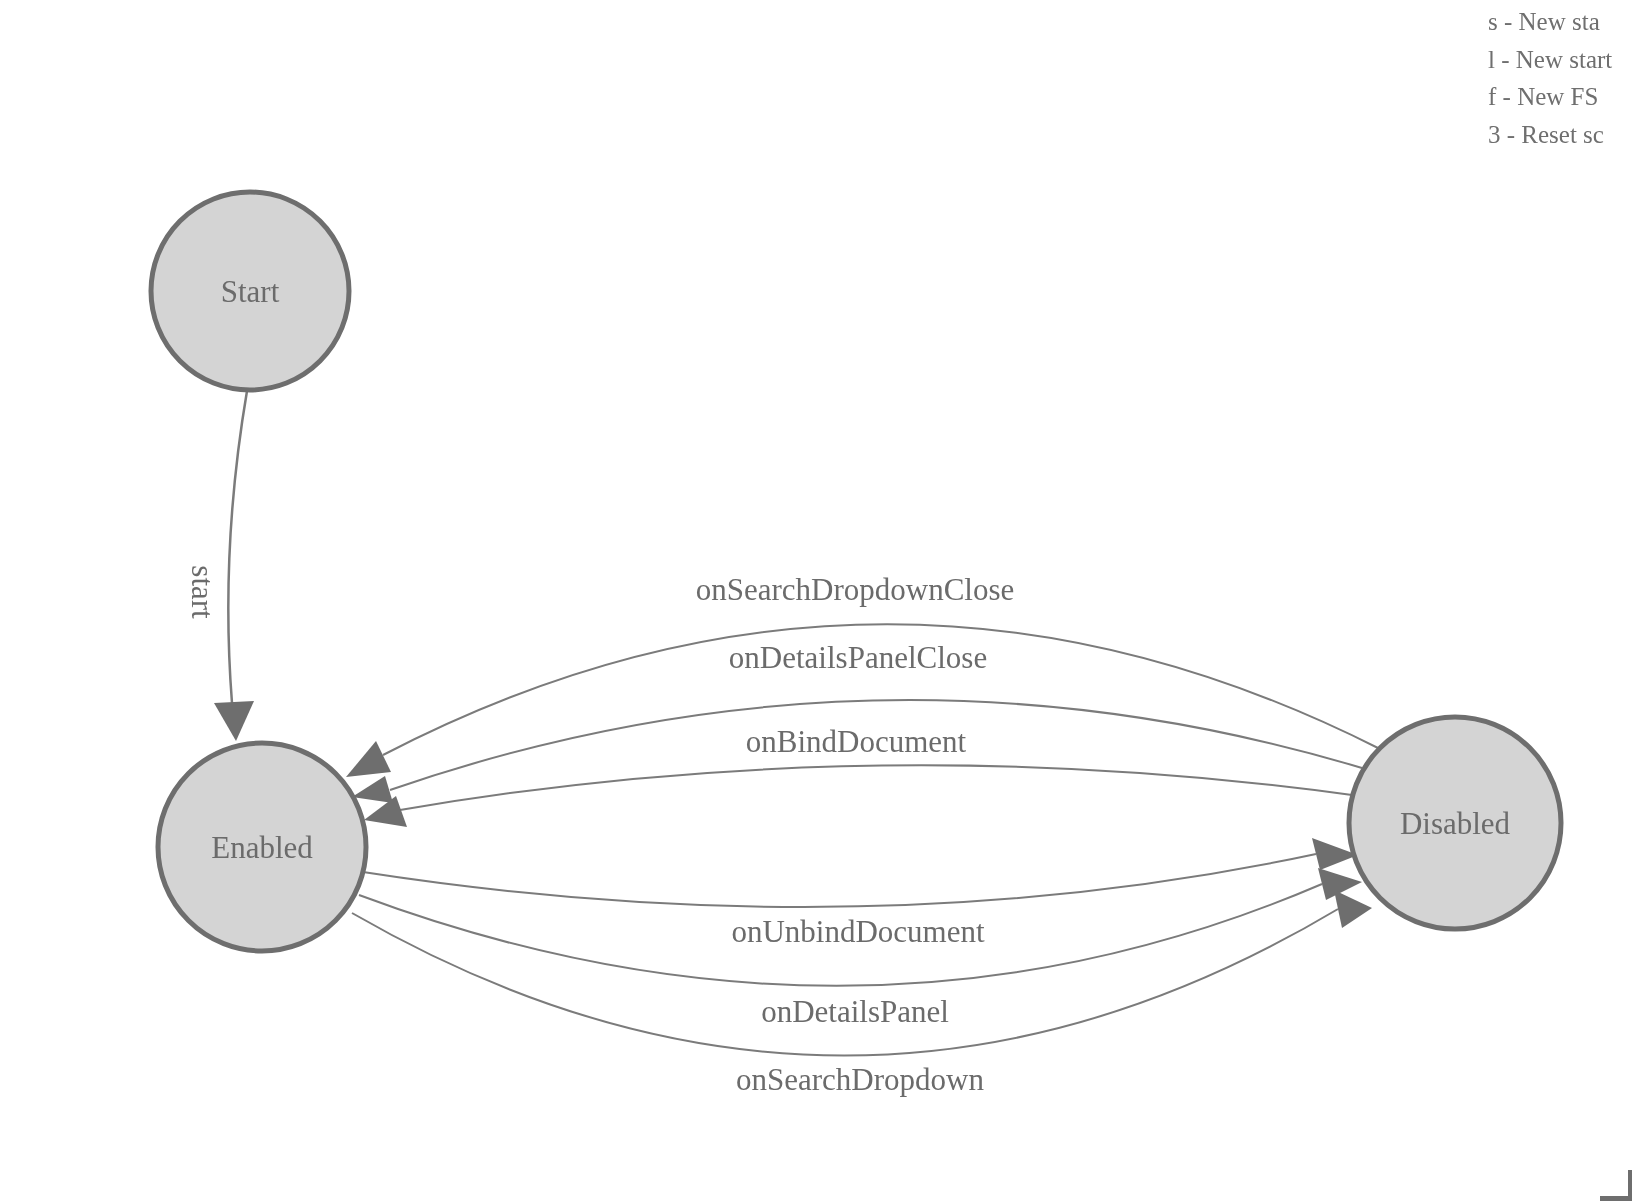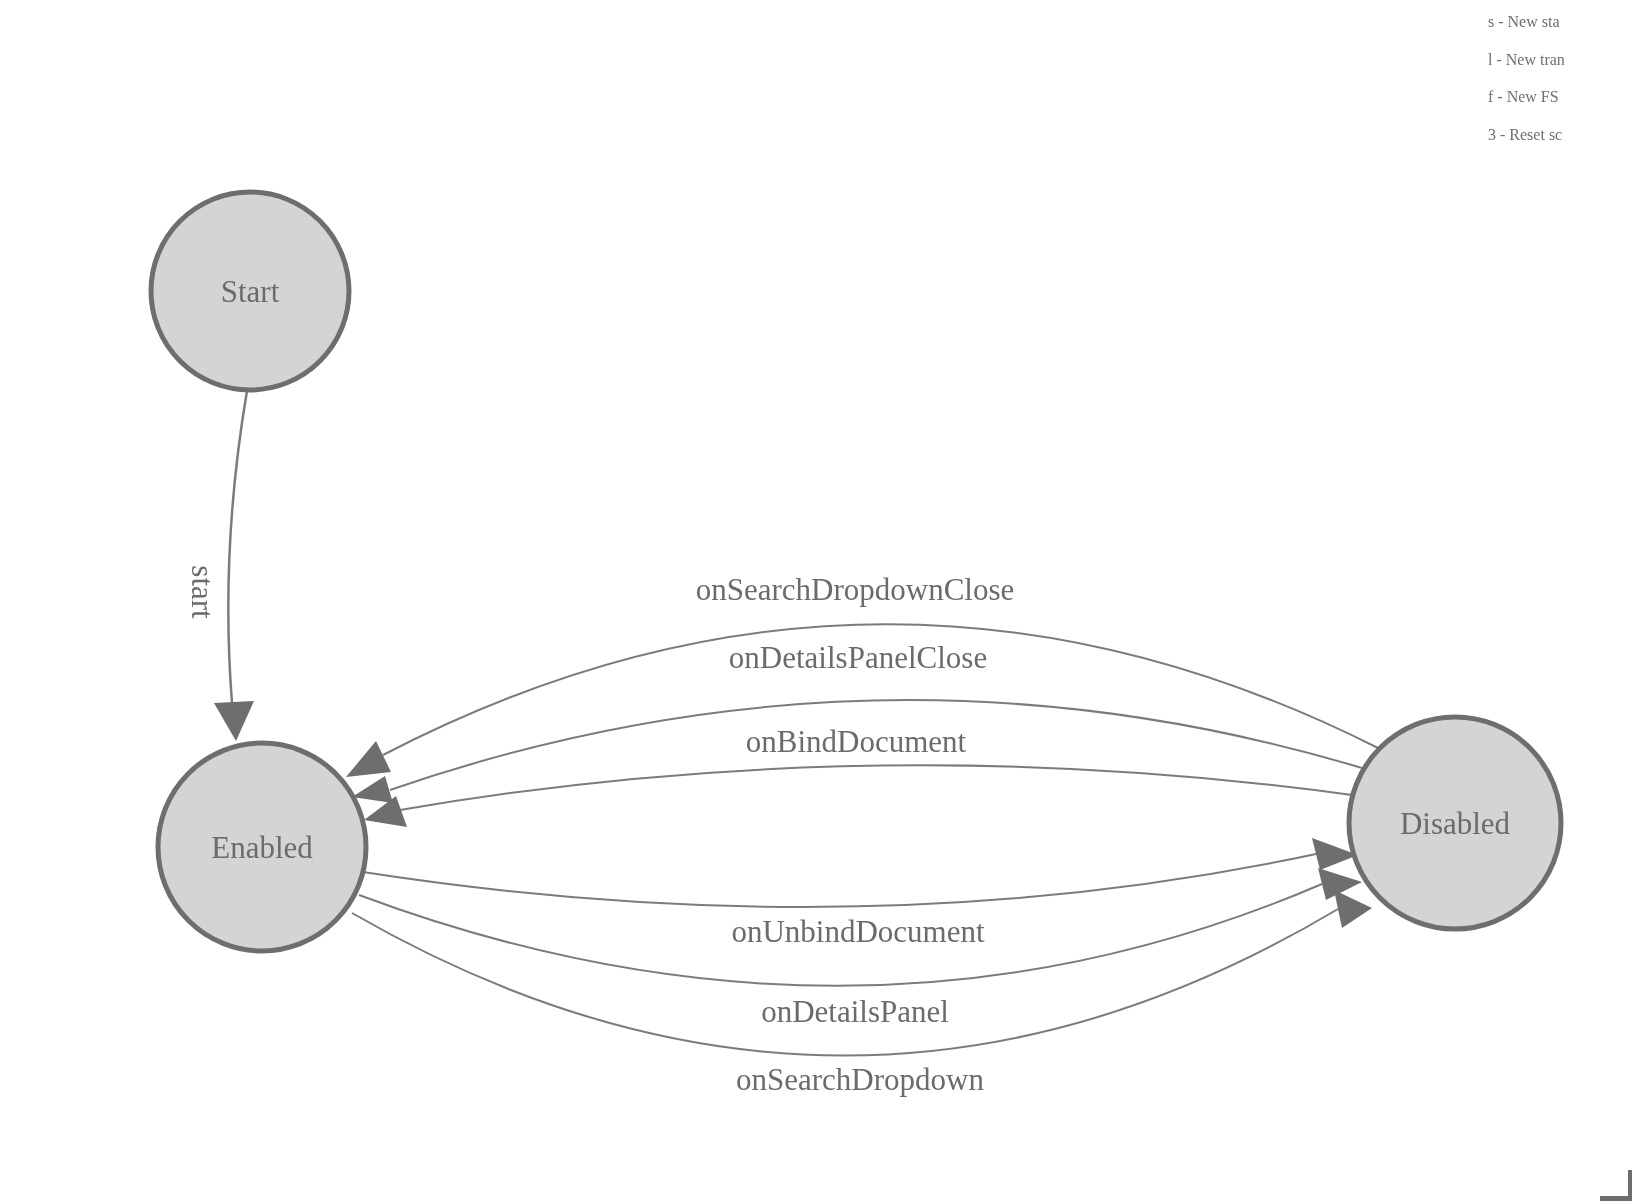--- a/index.html
+++ b/index.html
@@ -19,21 +19,21 @@
   .state-label{
     font-family:"Liberation Serif","DejaVu Serif",serif;
     font-size:31px;fill:#6b6b6b;text-anchor:middle;
   }
   .edge-label{
     font-family:"Liberation Serif","DejaVu Serif",serif;
     font-size:31px;fill:#6b6b6b;text-anchor:middle;
   }
   .legend{
     position:absolute;left:1488px;top:3px;
-    font-size:16px;line-height:37.5px;color:#6f6f6f;
+    font-size:25px;line-height:37.5px;color:#6f6f6f;
     white-space:nowrap;
   }
   .corner-v{
     position:absolute;left:1628px;top:1170px;width:4px;height:31px;
     background:#6e6e6e;
   }
   .corner-h{
     position:absolute;left:1600px;top:1196px;width:32px;height:5px;
     background:#6e6e6e;
   }
@@ -80,19 +80,19 @@
     <text class="edge-label" x="856" y="742">onBindDocument</text>
 
     <text class="edge-label" x="858" y="932">onUnbindDocument</text>
     <text class="edge-label" x="855" y="1012">onDetailsPanel</text>
     <text class="edge-label" x="860" y="1080">onSearchDropdown</text>
   </svg>
 </div>
 
 <div class="legend">
   <div>s - New sta</div>
-  <div>l - New tran</div>
+  <div>l - New start</div>
   <div>f - New FS</div>
   <div>3 - Reset sc</div>
 </div>
 
 <div class="corner-v"></div>
 <div class="corner-h"></div>
 
 </body></html>

